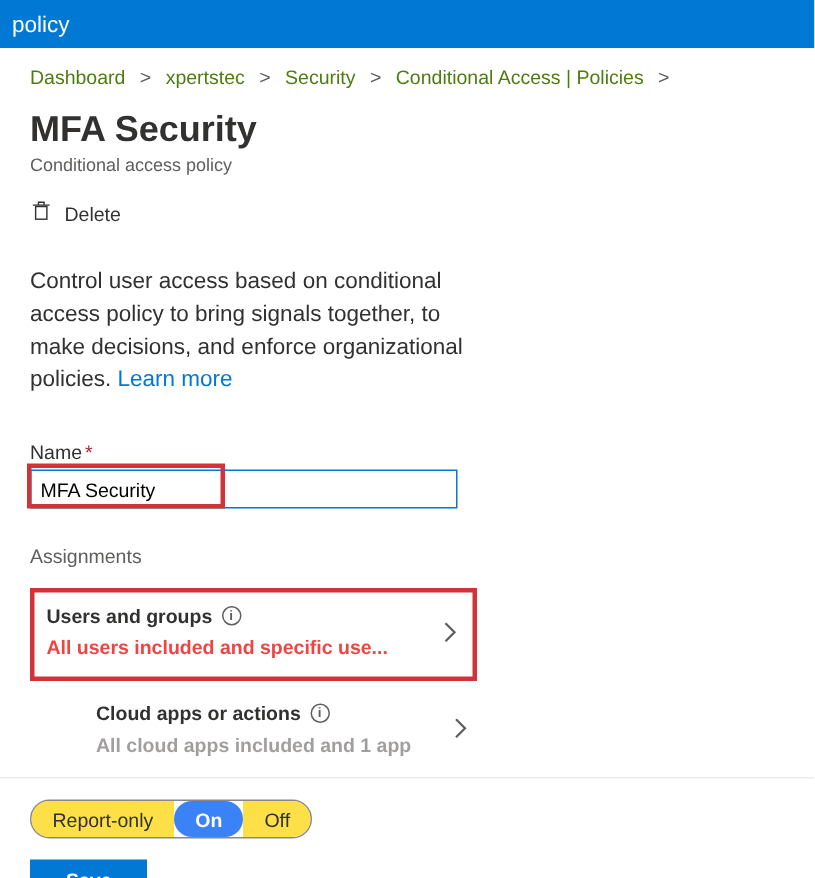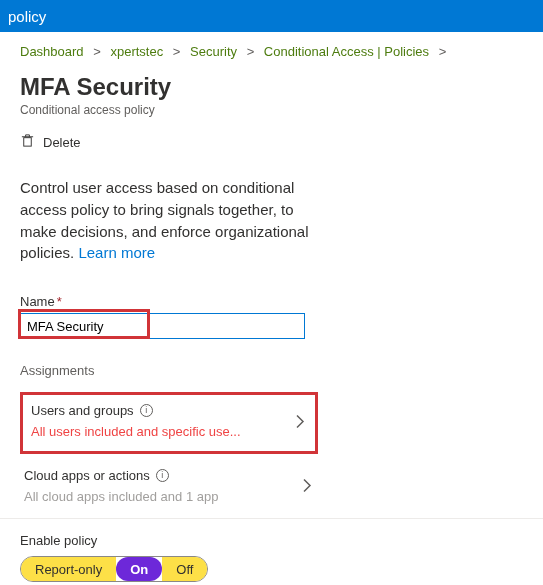--- a/index.html
+++ b/index.html
@@ -14,34 +14,34 @@
 .delete-row { display: flex; align-items: center; gap: 8px; margin-bottom: 26px; cursor: pointer; color: #323130; text-align: right; }
 .delete-row svg { width: 15px; height: 15px; }
 .desc { max-width: 300px; font-size: 15px; line-height: 1.45; color: #323130; margin-bottom: 30px; }
 .desc a { color: #0078d4; text-decoration: none; cursor: pointer; }
 .field-label { font-size: 13px; margin-bottom: 4px; }
 .req { color: #a4262c; margin-left: 2px; }
 .name-wrap { position: relative; margin-bottom: 24px; }
 .name-wrap .red-box { position: absolute; left: -2px; top: -4px; width: 132px; height: 30px; border: 3px solid #d13438; pointer-events: none; }
 .name-input { width: 285px; height: 26px; border: 1px solid #605e5c; padding: 2px 6px; font-size: 13px; font-family: inherit; outline: none; border-color: #0078d4; }
 .section-title { font-size: 13px; color: #605e5c; margin-bottom: 14px; }
-.accordion { width: 298px; }
+.accordion { width: 298px; font-weight: bold; }
 .acc-item { border-bottom: 1px solid #edebe9; padding: 8px 4px 10px 4px; position: relative; cursor: pointer; }
 .acc-item.hl { border: 3px solid #d13438; padding: 8px 8px 12px 8px; margin-bottom: 6px; }
 .acc-head { display: flex; align-items: center; gap: 6px; font-size: 13px; color: #323130; }
 .acc-head .info { width: 13px; height: 13px; border: 1px solid #605e5c; border-radius: 50%; display: inline-flex; align-items: center; justify-content: center; font-size: 9px; color: #605e5c; line-height: 1; }
 .acc-sub { font-size: 13px; color: #ef4444; margin-top: 6px; white-space: nowrap; overflow: hidden; text-overflow: ellipsis; max-width: 240px; }
 .chevron { position: absolute; right: 6px; top: 50%; transform: translateY(-50%); }
 .chevron svg { width: 10px; height: 14px; }
 .acc-item.hl .chevron { right: 10px; }
 .fade-cut { height: 1px; border-top: 1px solid #edebe9; margin: 4px -20px 14px -20px; }
 .enable-label { font-size: 13px; margin-bottom: 8px; }
 .toggle-group { display: inline-flex; align-items: center; border: 1px solid #8a8886; border-radius: 14px; height: 26px; overflow: hidden; margin-bottom: 14px; }
 .toggle-group .opt { padding: 0 14px; height: 100%; display: inline-flex; align-items: center; font-size: 13px; cursor: pointer; color: #323130; background: #fde047; }
-.toggle-group .opt.selected { background: #6d28d9; color: #fff; border-radius: 14px; font-weight: 600; }
+.toggle-group .opt.selected { background: #3b82f6; color: #fff; border-radius: 14px; font-weight: 600; }
 .save-btn { background: #0078d4; color: #fff; border: none; padding: 6px 24px; font-size: 13px; font-weight: 600; cursor: pointer; }
 .truncated { color: #a19f9d; }
 </style>
 </head>
 <body>
 
 <div class="top-bar">
   <span>policy</span>
 </div>
 
@@ -94,38 +94,37 @@
         <span class="info">i</span>
       </div>
       <div class="acc-sub">All users included and specific use...</div>
       <span class="chevron">
         <svg viewBox="0 0 8 14" fill="none" stroke="#605e5c" stroke-width="1.5">
             <path d="M1 1l6 6-6 6"></path>
           </svg>
       </span>
     </div>
 
-    <div class="acc-item" style="border-bottom:none;">
+    <div class="acc-item" style="border-bottom:none;margin-left:40px;">
       <div class="acc-head">
         <span>Cloud apps or actions</span>
         <span class="info">i</span>
       </div>
       <div class="acc-sub truncated">All cloud apps included and 1 app</div>
       <span class="chevron">
         <svg viewBox="0 0 8 14" fill="none" stroke="#605e5c" stroke-width="1.5">
             <path d="M1 1l6 6-6 6"></path>
           </svg>
       </span>
     </div>
 
   </div>
 
   <div class="fade-cut"></div>
 
-  <div class="enable-label">Enable policy</div>
   <div class="toggle-group">
     <span class="opt">Report-only</span>
     <span class="opt selected">On</span>
     <span class="opt">Off</span>
   </div>
   <div>
     <button class="save-btn">Save</button>
   </div>
 
 </div>

